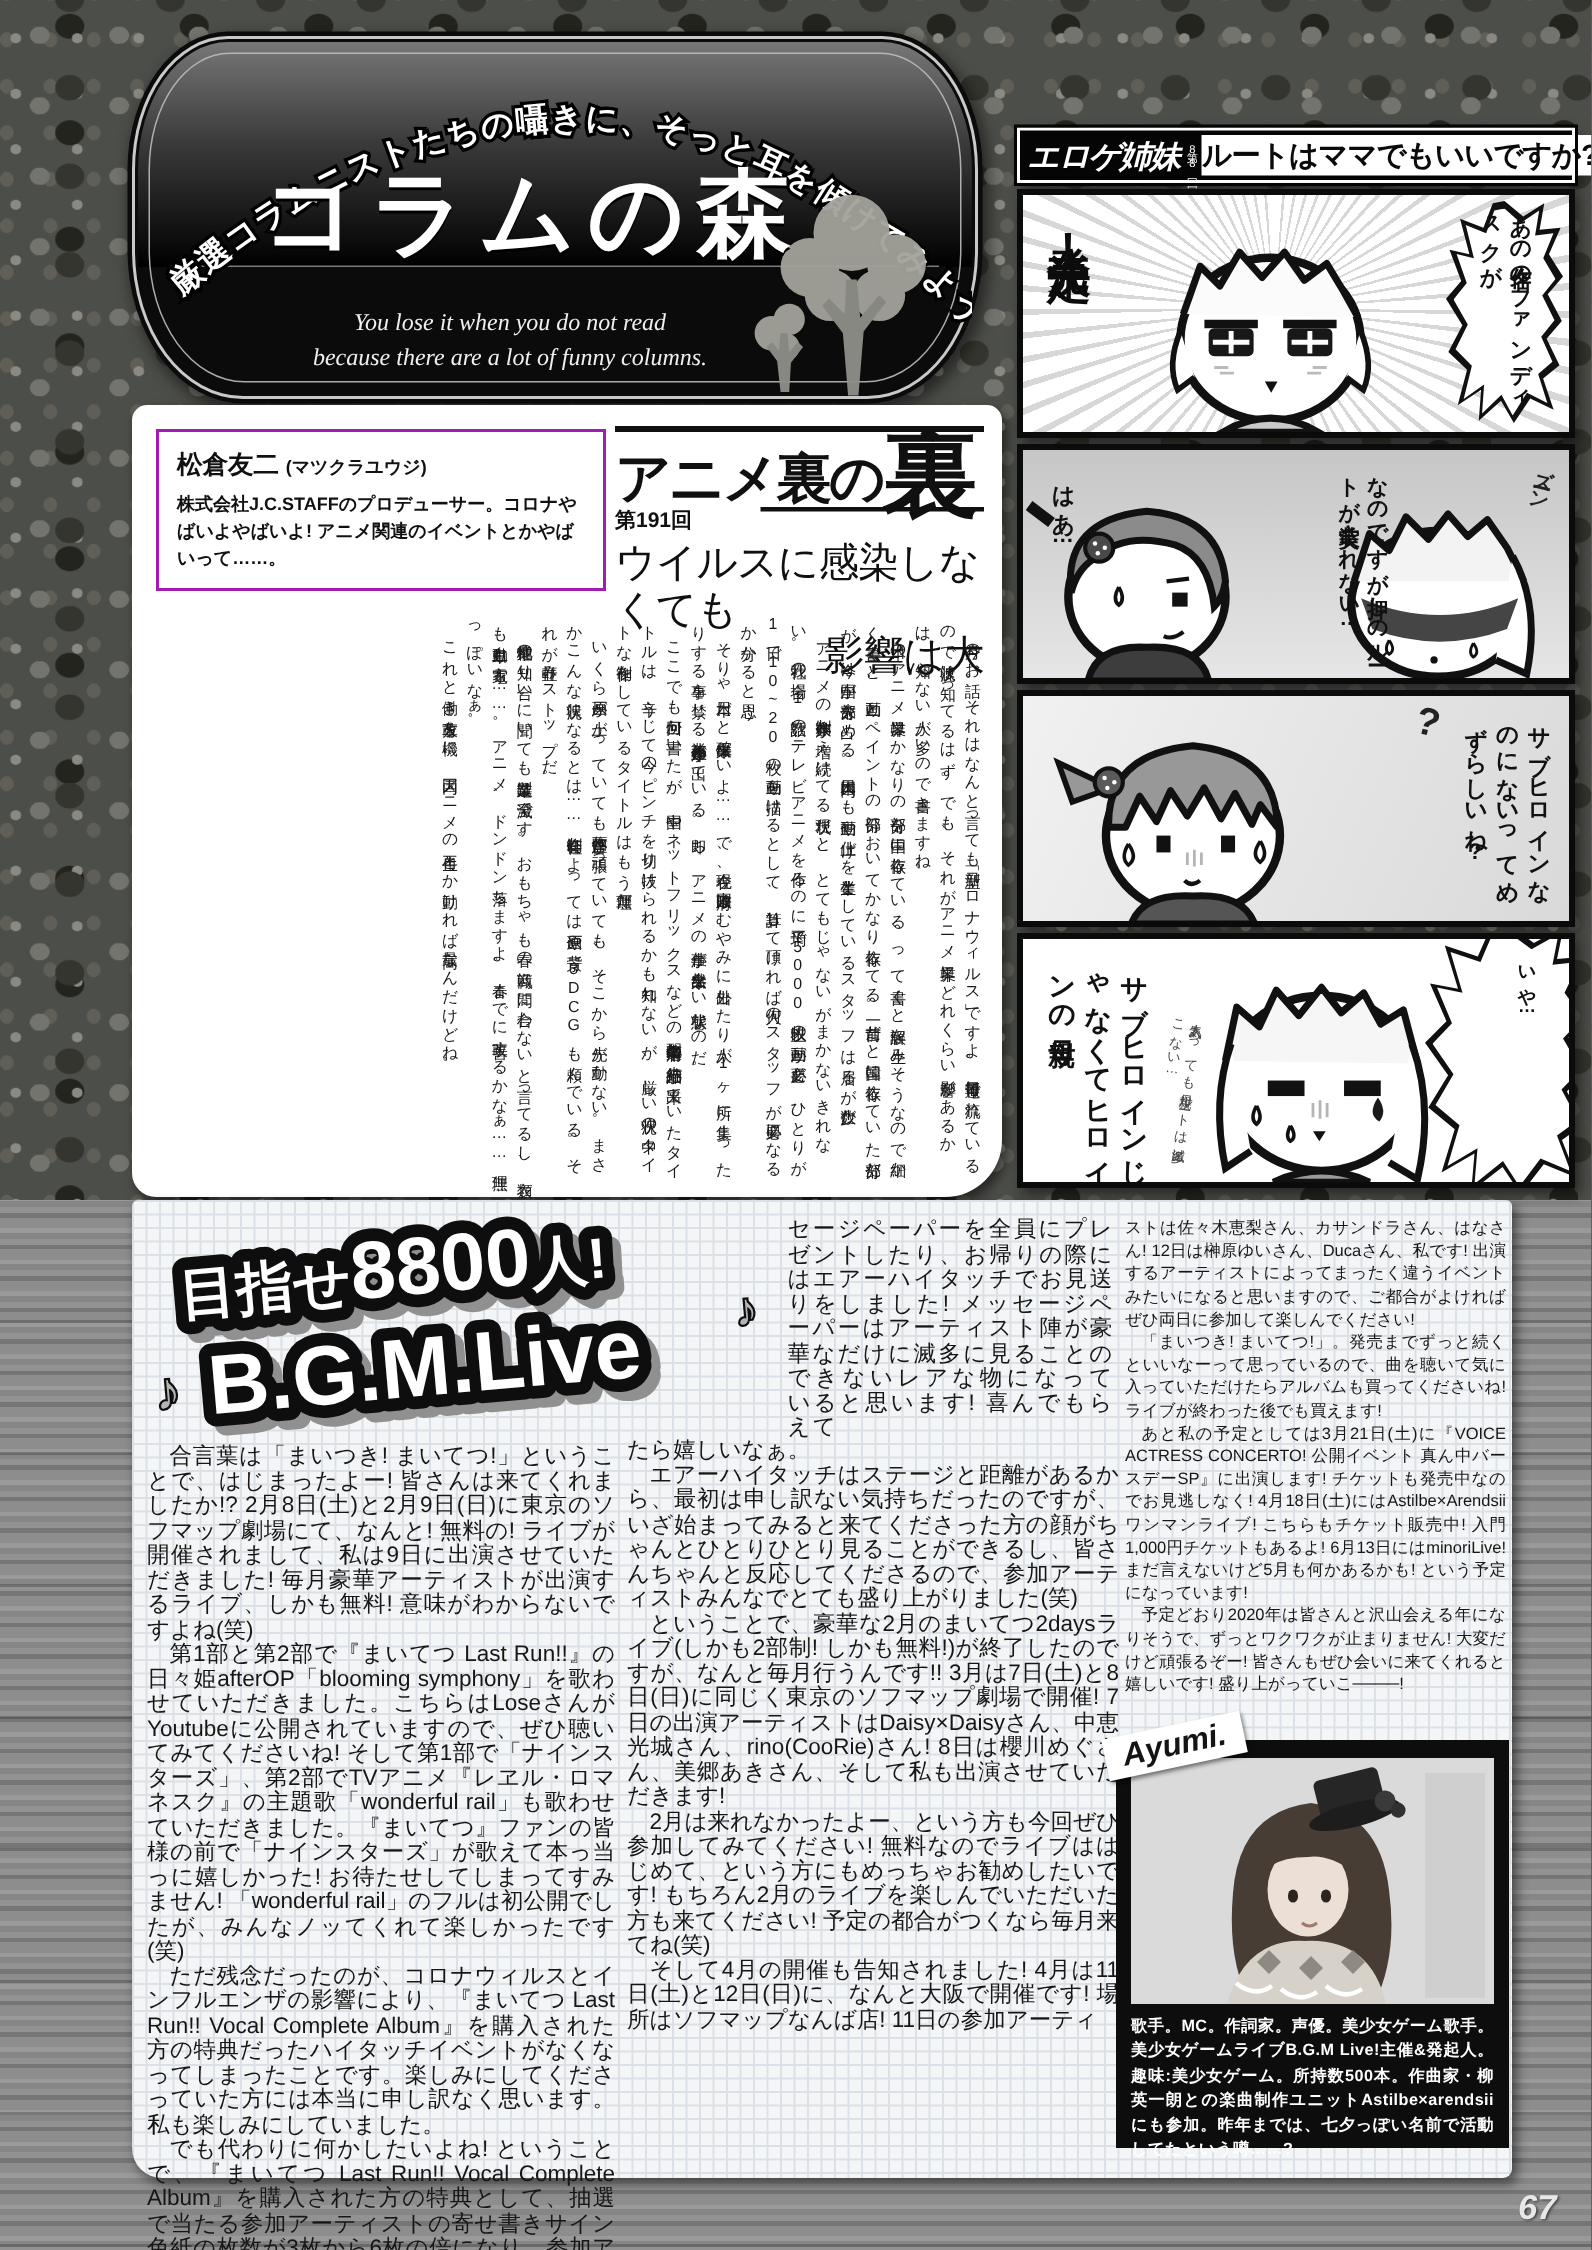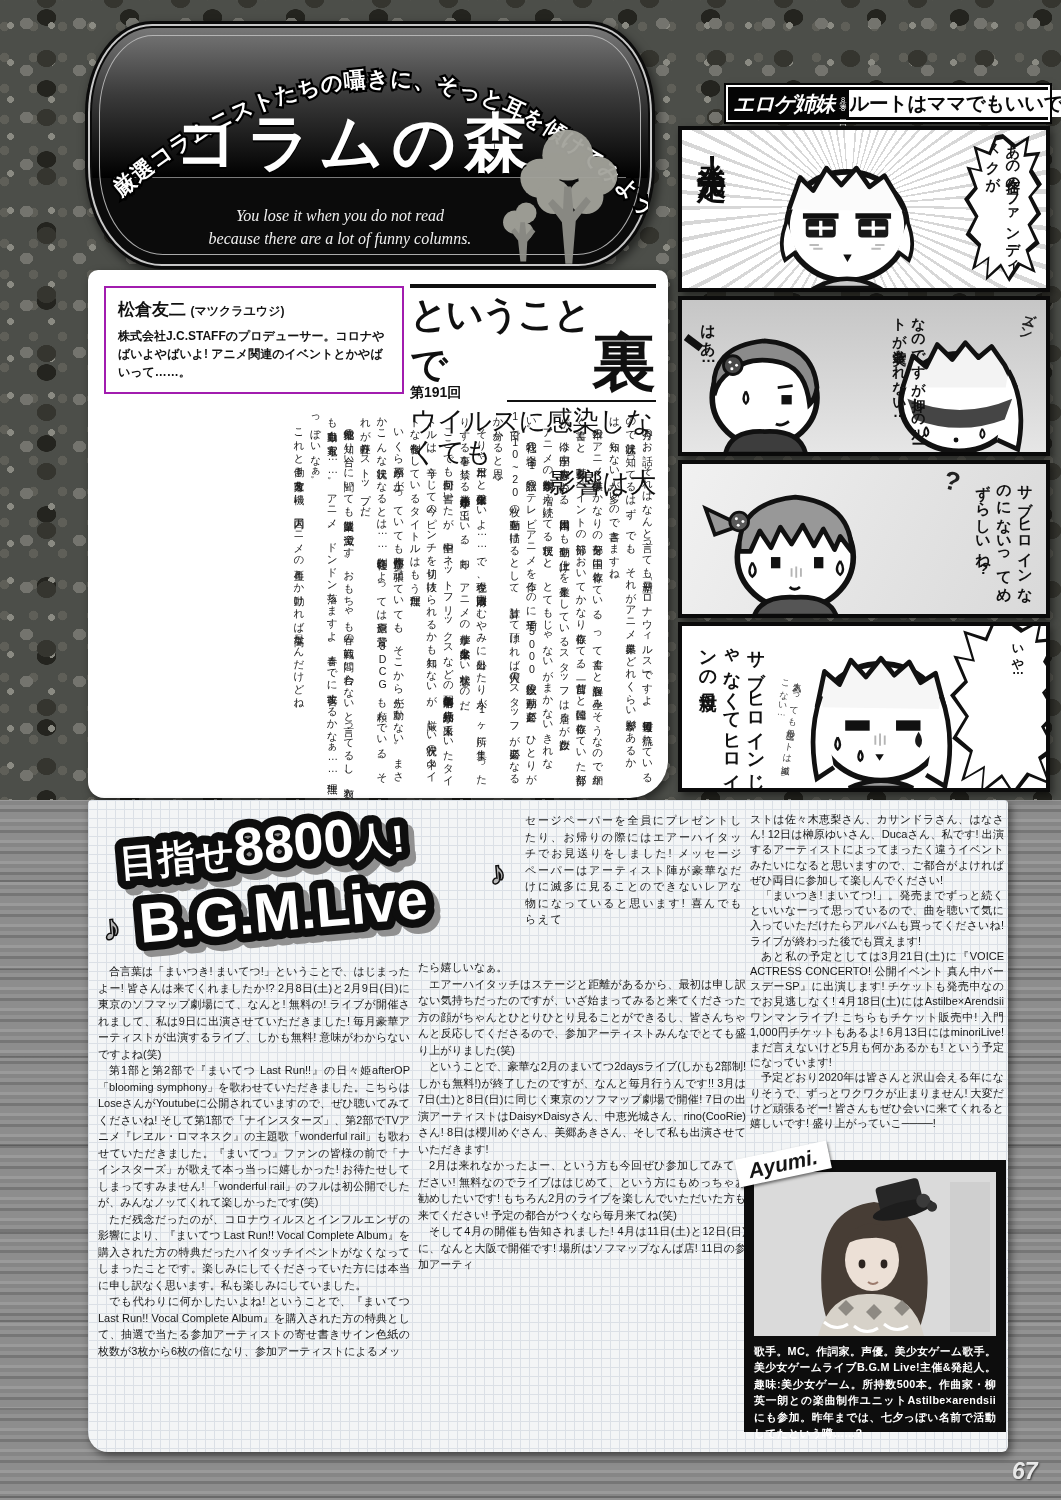--- a/index.html
+++ b/index.html
@@ -41,34 +41,34 @@
   .article{position:absolute;left:88px;top:270px;width:580px;height:528px;background:#fff;
     border-radius:10px 10px 38px 16px;}
   .profile{position:absolute;left:16px;top:16px;width:300px;height:108px;border:2px solid #a21caf;padding:10px 12px;box-sizing:border-box;}
   .profile .nm{font-size:17px;font-weight:bold;color:#111;}
   .profile .kn{font-size:12px;font-weight:bold;color:#111;}
   .profile .bio{margin-top:6px;font-size:12px;line-height:1.5;color:#111;font-weight:bold;}
   .headline{position:absolute;left:322px;top:14px;width:246px;border-top:4px solid #101010;padding-top:2px;}
   .hl-row{display:flex;align-items:flex-end;color:#101010;}
   .hl-series{font-size:37px;font-weight:900;letter-spacing:-2px;}
   .hl-big{font-size:64px;font-weight:900;line-height:.85;font-family:"Liberation Serif","DejaVu Serif",serif;}
-  .hl-ep{display:flex;align-items:flex-end;margin-top:-6px;gap:40px;}
+  .hl-ep{display:flex;align-items:flex-start;margin-top:-6px;gap:40px;}
   .hl-ep .t{font-size:14px;font-weight:bold;color:#101010;}
   .hl-ep .ln{flex:1;height:2.5px;background:#101010;margin-left:6px;}
   .hl-sub{margin-top:4px;font-size:27px;font-weight:400;color:#101010;line-height:1.15;letter-spacing:-.5px;}
   .hl-sub .r2{text-align:right;}
   .vbody{position:absolute;left:12px;top:140px;width:556px;height:372px;
     writing-mode:vertical-rl;text-orientation:upright;
     font-size:10.6px;line-height:16.6px;color:#191919;letter-spacing:.5px;}
   .vbody p{margin:0;text-indent:1em;}
 
   
   .manga{position:absolute;left:678px;top:85px;width:372px;display:flex;flex-direction:column;gap:4px;}
   .m-header{height:37px;background:#050505;border:2px solid #fff;outline:2px solid #050505;
-    display:flex;align-items:center;box-sizing:border-box;margin-left:48px;}
+    display:flex;align-items:center;box-sizing:border-box;}
   .m-logo{color:#fff;font-weight:900;font-style:italic;font-size:21px;letter-spacing:-1px;padding:0 3px 0 5px;
     text-shadow:1px 1px 0 #000;white-space:nowrap;}
   .m-ep{writing-mode:vertical-rl;text-orientation:upright;font-size:7.5px;color:#fff;line-height:8px;margin:0 3px 0 1px;}
   .m-title{flex:1;background:#fff;color:#0a0a0a;font-weight:900;font-size:19.5px;height:27px;margin-right:3px;
     display:flex;align-items:center;justify-content:center;letter-spacing:-.5px;white-space:nowrap;}
   .panel{position:relative;border:4px solid #0b0b0b;background:#fff;overflow:hidden;}
   .p1{height:158px;background:repeating-conic-gradient(from 0deg at 46% 48%, #ffffff 0deg 4deg, #d7d7d7 4deg 5.4deg);}
   .p2{height:152px;background:linear-gradient(#c6c6c6,#e6e6e6);}
   .p3{height:150px;background:linear-gradient(115deg,#f1f1f1,#d9d9d9);}
   .p4{height:162px;background:#fff;}
@@ -81,21 +81,21 @@
   .ptx{position:absolute;color:#111;font-weight:bold;}
   .sfx{position:absolute;font-weight:900;color:#222;}
   .note{position:absolute;font-size:9px;color:#444;transform:rotate(8deg);letter-spacing:1px;}
 
   
   .bgm{position:absolute;left:88px;top:800px;width:920px;height:652px;
     background-color:#f3f5f6;border-radius:4px 4px 6px 20px;
     background-image:linear-gradient(#dbe0e6 1px,transparent 1px),linear-gradient(90deg,#dbe0e6 1px,transparent 1px);
     background-size:9px 9px;}
   .bgm-logo{position:absolute;left:4px;top:0px;width:432px;height:158px;}
-  .btext{position:absolute;font-size:11px;line-height:16.5px;color:#161616;text-align:justify;}
+  .btext{position:absolute;font-size:15px;line-height:16.5px;color:#161616;text-align:justify;}
   .btext p{margin:0;text-indent:1em;}
   .btext p.cont{text-indent:0;}
   .t-upper{left:437px;top:12px;width:218px;height:146px;letter-spacing:1.5px;}
   .t-col1{left:10px;top:163px;width:312px;height:482px;}
   .t-col2{left:330px;top:159px;width:328px;height:486px;}
   .t-col3{left:662px;top:12px;width:254px;height:344px;font-size:11px;line-height:15.2px;}
   .photo{position:absolute;left:656px;top:360px;width:262px;height:272px;background:#0d0d0d;
     padding:12px 10px 8px;box-sizing:border-box;}
   .photo-label{position:absolute;top:-10px;left:-8px;transform:rotate(-12deg);background:#fff;color:#141414;
     font-weight:900;font-style:italic;font-size:21px;padding:2px 12px;box-shadow:1px 2px 3px rgba(0,0,0,.5);}
@@ -143,21 +143,21 @@
   </div>
 
   <div class="article card-shadow">
     <div class="profile">
       <span class="nm">松倉友二</span>
       <span class="kn">(マツクラユウジ)</span>
       <div class="bio">株式会社J.C.STAFFのプロデューサー。コロナやばいよやばいよ! アニメ関連のイベントとかやばいって……。</div>
     </div>
     <div class="headline">
       <div class="hl-row">
-        <span class="hl-series">ということで</span>
+        <span class="hl-series">アニメ裏の</span>
         <span class="hl-big">裏</span>
       </div>
       <div class="hl-ep">
         <span class="t">第191回</span>
         <span class="ln"></span>
       </div>
       <div class="hl-sub">
         <div>ウイルスに感染しなくても</div>
         <div class="r2">影響は大</div>
       </div>

